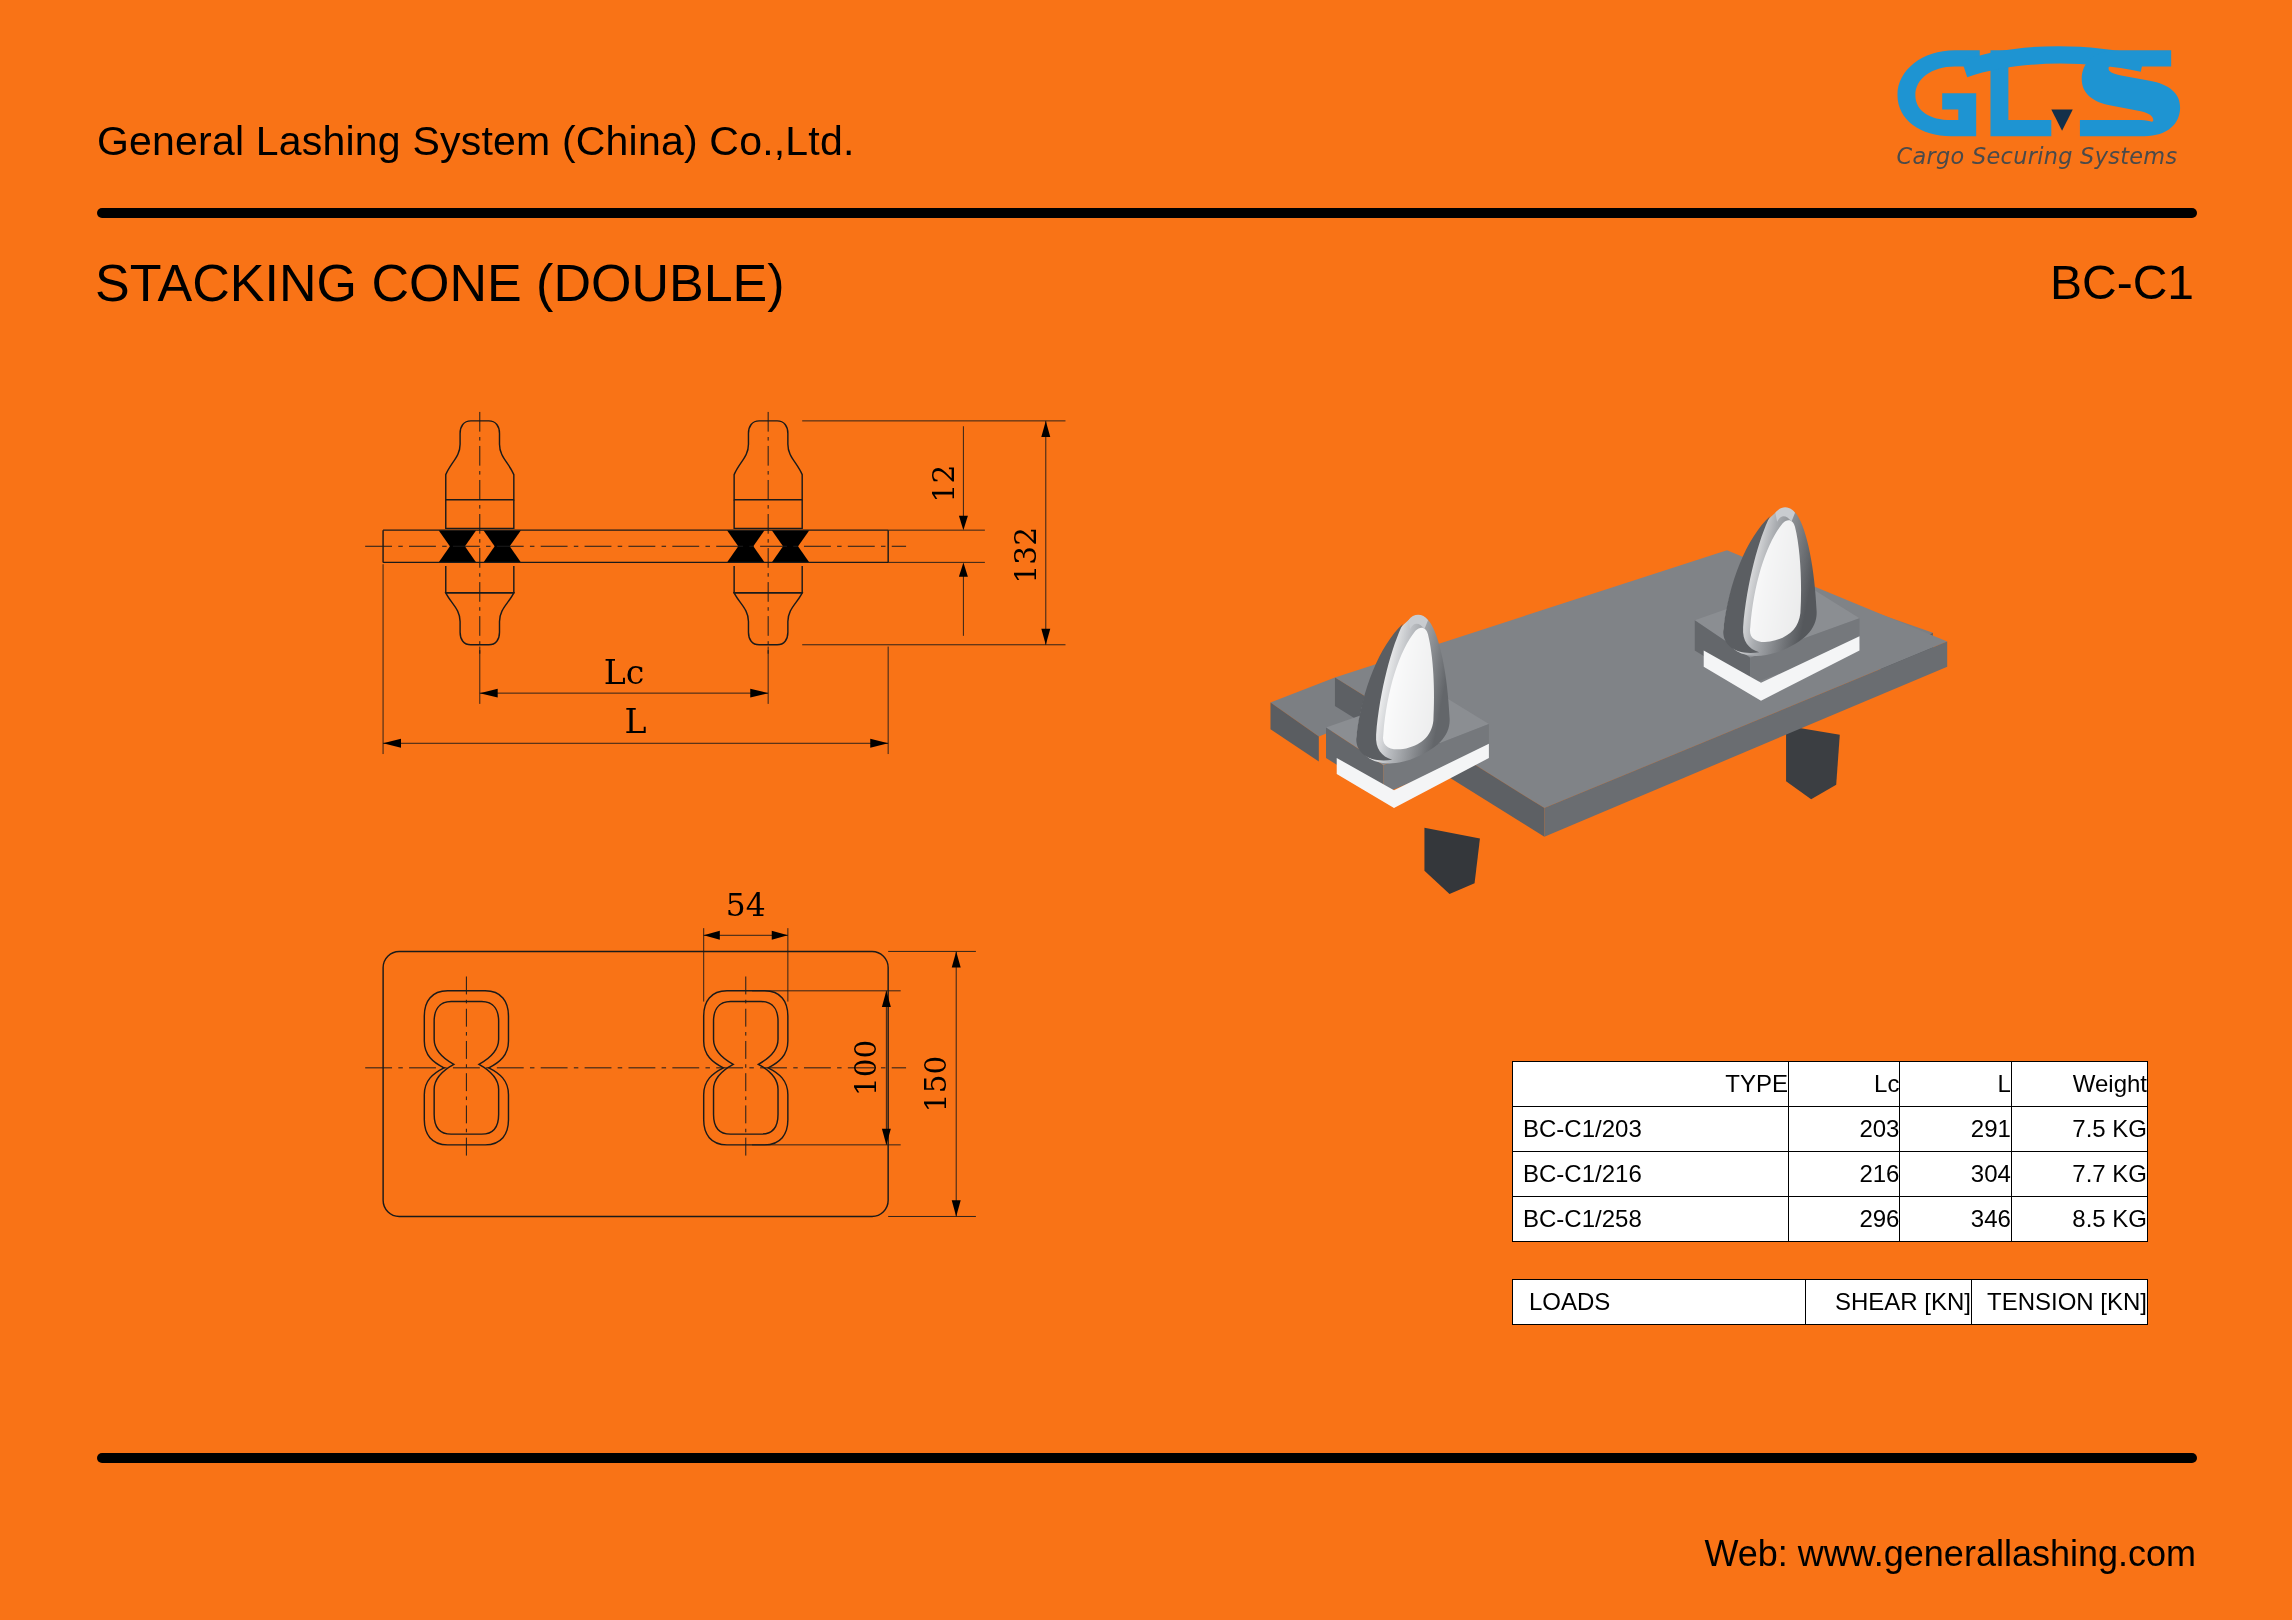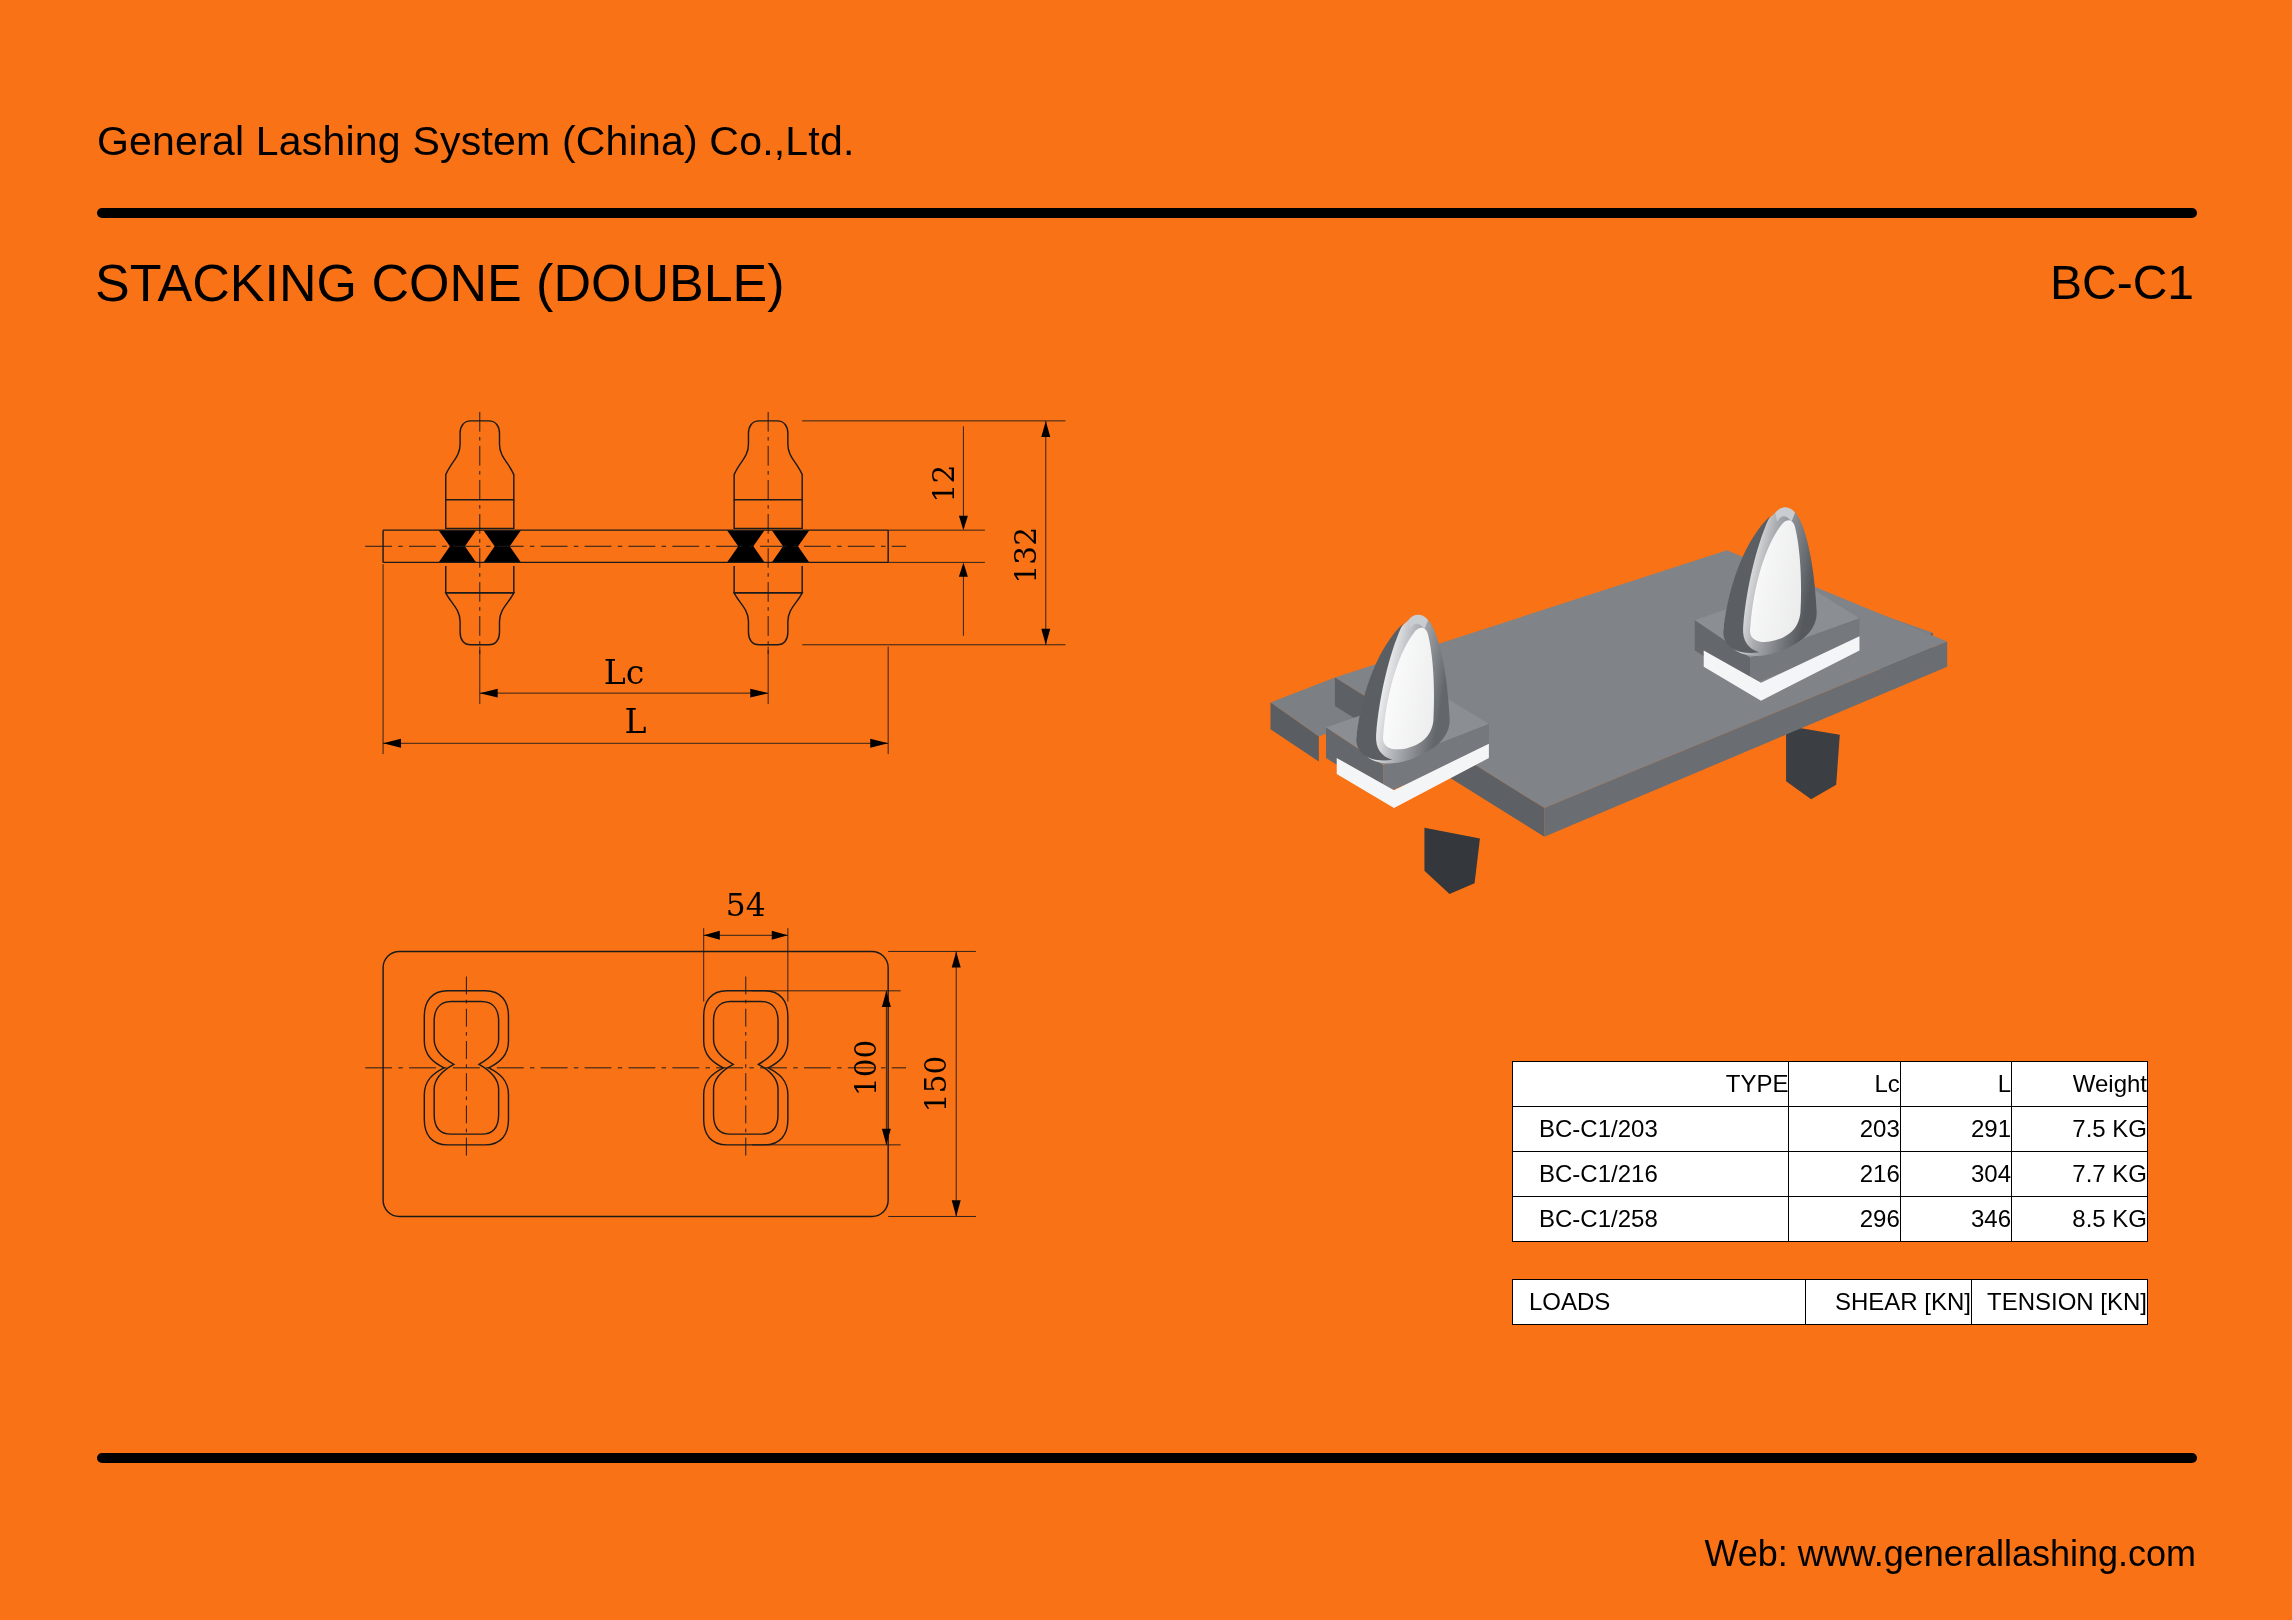--- a/index.html
+++ b/index.html
@@ -101,21 +101,21 @@
     text-align: right;
     vertical-align: middle;
     font-family: "Liberation Sans", sans-serif;
   }
 
   #type-table { left: 1512px; top: 1061px; width: 636px; }
   #type-table .col-type   { width: 287px; }
   #type-table .col-lc     { width: 115px; }
   #type-table .col-l      { width: 115px; }
   #type-table .col-weight { width: 139px; }
-  #type-table td.name-cell { text-align: left; padding-left: 26px; }
+  #type-table td.name-cell { text-align: left; padding-left: 10px; }
 
   #loads-table { left: 1512px; top: 1279px; width: 636px; }
   #loads-table .col-loads   { width: 287px; }
   #loads-table .col-shear   { width: 170px; }
   #loads-table .col-tension { width: 179px; }
   #loads-table td.name-cell { text-align: left; padding-left: 16px; }
 
   
   .footer-web {
     position: absolute;
@@ -125,20 +125,38 @@
     white-space: nowrap;
   }
 </style>
 </head>
 <body>
 
 <div id="page">
 
   <div class="company-name">General Lashing System (China) Co.,Ltd.</div>
 
+  <div class="logo-block">
+    <svg class="logo-svg" viewBox="0 0 360 128">
+
+      <path d="M88 18 C52 18 24 40 24 68 C24 96 50 114 84 114 L112 114 L112 66 L74 66 L74 84 L92 84 L92 96 L84 96
+               C60 96 44 86 44 68 C44 50 62 36 88 36 L116 36 L116 18 Z" fill="#1E94D2"></path>
+
+      <path d="M128 18 L148 18 L148 96 L196 96 L196 114 L128 114 Z" fill="#1E94D2"></path>
+
+      <path d="M96 30 C150 10 230 8 300 24 L296 42 C228 28 154 30 102 48 Z" fill="#1E94D2"></path>
+
+      <path d="M196 84 L208 108 L220 84 Z" fill="#14304a"></path>
+
+      <path d="M330 18 L270 18 C244 18 230 32 230 50 C230 66 242 76 264 80 L296 86 C306 88 310 92 310 96
+               C310 100 305 96 296 96 L228 96 L228 114 L300 114 C326 114 340 100 340 82
+               C340 66 328 56 306 52 L274 46 C264 44 260 42 260 38 C260 34 264 36 272 36 L330 36 Z" fill="#1E94D2"></path>
+    </svg>
+    <div class="logo-tagline">Cargo Securing Systems</div>
+  </div>
 
   <div class="rule rule-top"></div>
 
   <div class="doc-title">STACKING CONE (DOUBLE)</div>
   <div class="part-number">BC-C1</div>
 
   <svg id="side-view" class="drawing" width="806" height="430" viewBox="0 0 900 480">
     <g fill="none" stroke="#1a1a1a" stroke-width="1.6">
 
       <g>

